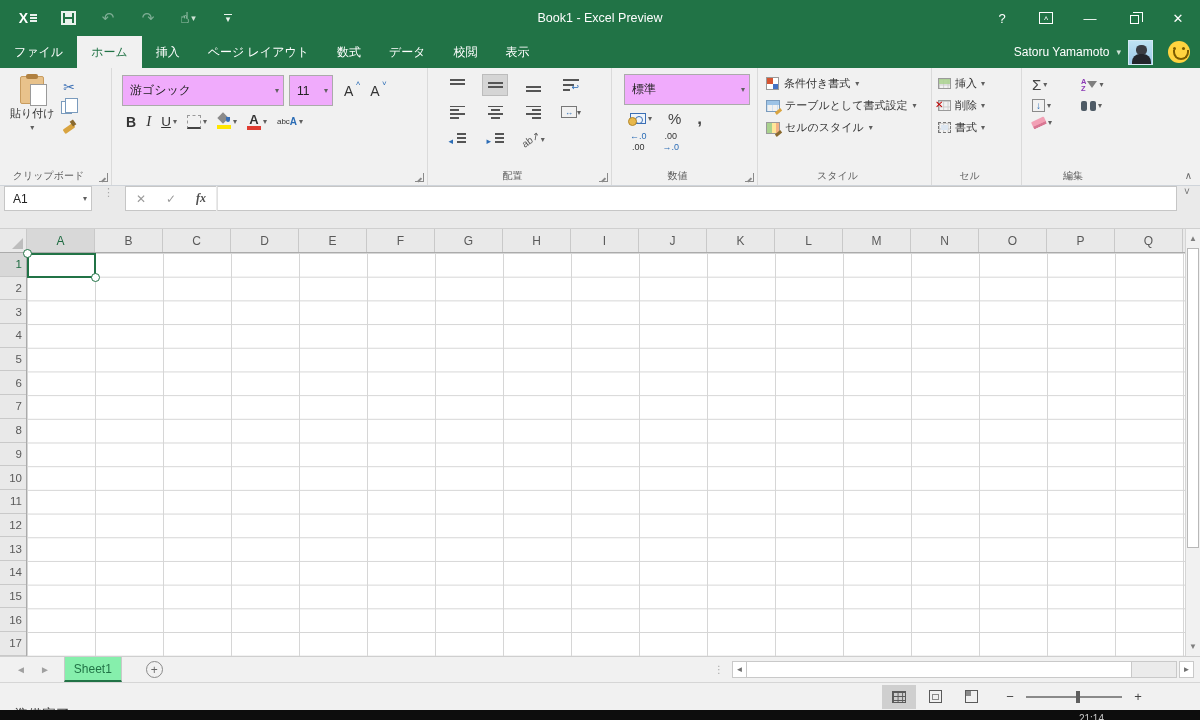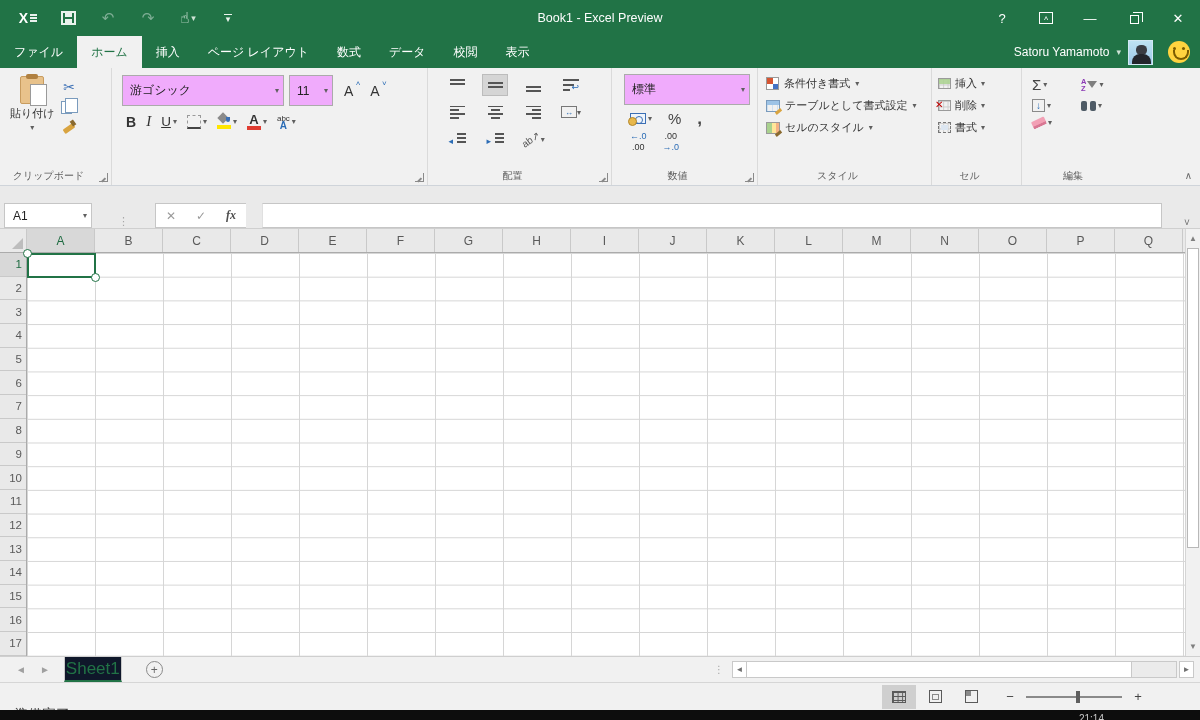--- a/index.html
+++ b/index.html
@@ -83,21 +83,21 @@
   .italic-i { font-family:"Liberation Serif",serif; font-style:italic; font-size:15px; color:#333; }
   .under-u { font-size:13.5px; color:#333; text-decoration:underline; }
   .border-icon { width:14px; height:14px; border:1px dashed #9a9a9a; border-bottom:2px solid #444; }
   .bucket { width:13px; height:10px; position:relative; }
   .bucket::before { content:""; position:absolute; left:2px; top:0; width:8px; height:8px; background:#8a8a8a; transform:rotate(45deg); }
   .bucket::after { content:""; position:absolute; right:0; top:3px; width:4px; height:5px; border-radius:0 0 4px 4px; background:#3b6fb5; }
   .color-bar { display:block; width:14px; height:4px; margin-top:1px; }
   .yellow { background:#ffe600; }
   .red { background:#e03c31; }
   .fontcolor-a { font-size:13px; font-weight:bold; color:#333; line-height:11px; }
-  .phonetic { display:flex; flex-direction:column; align-items:center; line-height:7px; color:#333; }
+  .phonetic { display:flex; align-items:center; line-height:7px; color:#333; }
   .phonetic .t { font-size:8px; }
   .phonetic .b { font-size:10px; color:#2b6cb5; font-weight:bold; }
   .stack { display:flex; flex-direction:column; align-items:center; }
 
   
   .g-align { width:184px; display:flex; flex-direction:column; gap:5px; padding-left:16px; padding-top:6px; }
   .al-row { display:flex; gap:12px; align-items:center; }
   .albtn { width:26px; height:22px; display:flex; align-items:center; justify-content:center; border:1px solid transparent; }
   .albtn.active { background:#d5d5d5; border-color:#bcbcbc; }
   .lines { width:15px; height:13px; display:flex; flex-direction:column; gap:2px; }
@@ -160,21 +160,21 @@
   .sortaz .ltrs { display:flex; flex-direction:column; font-size:7.5px; line-height:7px; color:#8b3ab5; font-weight:bold; }
   .funnel { width:0; height:0; border-left:5px solid transparent; border-right:5px solid transparent; border-top:7px solid #7f7f7f; }
   .fill-icon { width:13px; height:13px; border:1px solid #8a8a8a; display:flex; align-items:center; justify-content:center; color:#2b6cb5; font-size:10px; font-weight:bold; }
   .binoc { width:15px; height:10px; position:relative; }
   .binoc::before, .binoc::after { content:""; position:absolute; top:0; width:6px; height:10px; background:#4f5b66; border-radius:2px; }
   .binoc::before { left:0; } .binoc::after { right:0; }
   .eraser { width:14px; height:8px; background:#f2a0b5; border-bottom:3px solid #d87793; transform:rotate(-25deg); border-radius:1px; }
   .collapse-ribbon { position:absolute; right:8px; bottom:4px; color:#6a6a6a; font-size:10px; }
 
   
-  .formula-row { height:43px; background:#eaeaea; display:flex; align-items:flex-end; padding:0 4px; gap:16px; border-bottom:1px solid #cfcfcf; }
+  .formula-row { height:43px; background:#eaeaea; display:flex; align-items:flex-start; padding:0 4px; gap:1px; border-bottom:1px solid #cfcfcf; }
   .namebox { width:88px; height:25px; background:#fff; border:1px solid #c6c6c6; display:flex; align-items:center; padding:0 4px 0 8px; }
   .namebox .val { flex:1; font-size:12px; color:#222; }
   .fgrip { color:#a8a8a8; font-size:11px; padding:0 10px; letter-spacing:0; }
   .fbtns { height:25px; background:#fff; border:1px solid #c6c6c6; border-right:none; display:flex; align-items:center; }
   .fbtn { width:30px; text-align:center; color:#9a9a9a; font-size:12px; }
   .fbtn.fx { font-family:"Liberation Serif",serif; font-style:italic; color:#4f4f4f; font-weight:bold; }
   .finput { flex:1; height:25px; background:#fff; border:1px solid #c6c6c6; border-left:1px solid #e0e0e0; }
   .fexpand { width:18px; text-align:center; color:#6f6f6f; font-size:10px; }
 
   
@@ -201,22 +201,22 @@
   .sel-handle.tl { left:-6px; top:-6px; }
   .sel-handle.br { right:-6px; bottom:-6px; }
   .vscroll { width:15px; flex:none; background:#f1f1f1; border-left:1px solid #d5d5d5; display:flex; flex-direction:column; }
   .vs-arrow { height:19px; display:flex; align-items:center; justify-content:center; color:#7f7f7f; font-size:8px; flex:none; }
   .vs-thumb { margin:0 1px; background:#fff; border:1px solid #b8b8b8; height:300px; flex:none; }
   .vs-track { flex:1; }
 
   
   .sheetbar { height:26px; background:#f1f1f1; border-top:1px solid #cfcfcf; display:flex; align-items:stretch; }
   .sheet-nav { display:flex; align-items:center; gap:14px; padding:0 14px 0 16px; color:#a0a0a0; font-size:10px; }
-  .sheet-tab { width:58px; background:#0f172a; border-left:1px solid #c9c9c9; border-right:1px solid #c9c9c9; border-bottom:2px solid #217346;
-      display:flex; align-items:center; justify-content:center; color:#217346; font-size:17px; }
+  .sheet-tab { width:58px; background:#86efac; border-left:1px solid #c9c9c9; border-right:1px solid #c9c9c9; border-bottom:2px solid #217346;
+      display:flex; align-items:center; justify-content:center; color:#217346; font-size:12px; }
   .new-sheet { width:17px; height:17px; border:1px solid #8a8a8a; border-radius:50%; color:#666; display:flex; align-items:center; justify-content:center;
       font-size:12px; align-self:center; margin-left:24px; line-height:0; }
   .sheet-spacer { flex:1; }
   .hgrip { color:#a8a8a8; font-size:10px; align-self:center; padding-right:8px; }
   .hscroll { display:flex; align-items:center; gap:0; padding-right:6px; }
   .hs-btn { width:15px; height:17px; background:#fff; border:1px solid #c9c9c9; display:flex; align-items:center; justify-content:center;
       color:#707070; font-size:8px; flex:none; }
   .hs-track { width:430px; height:17px; border:1px solid #c9c9c9; border-left:none; background:#ebebeb; display:flex; }
   .hs-thumb { width:385px; background:#fff; border-right:1px solid #c9c9c9; }
   .hs-right { margin-left:2px; }

